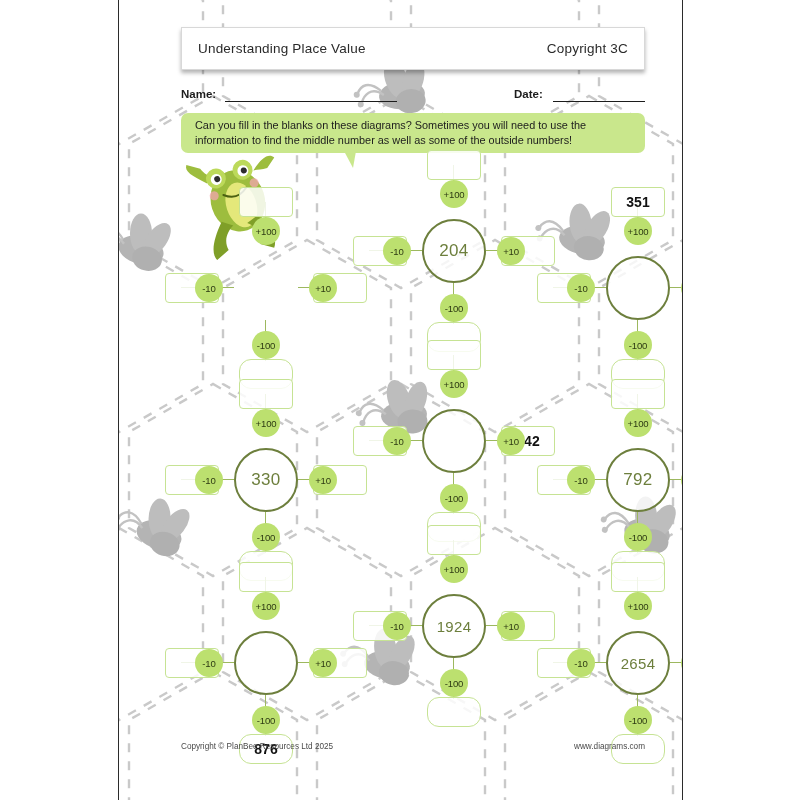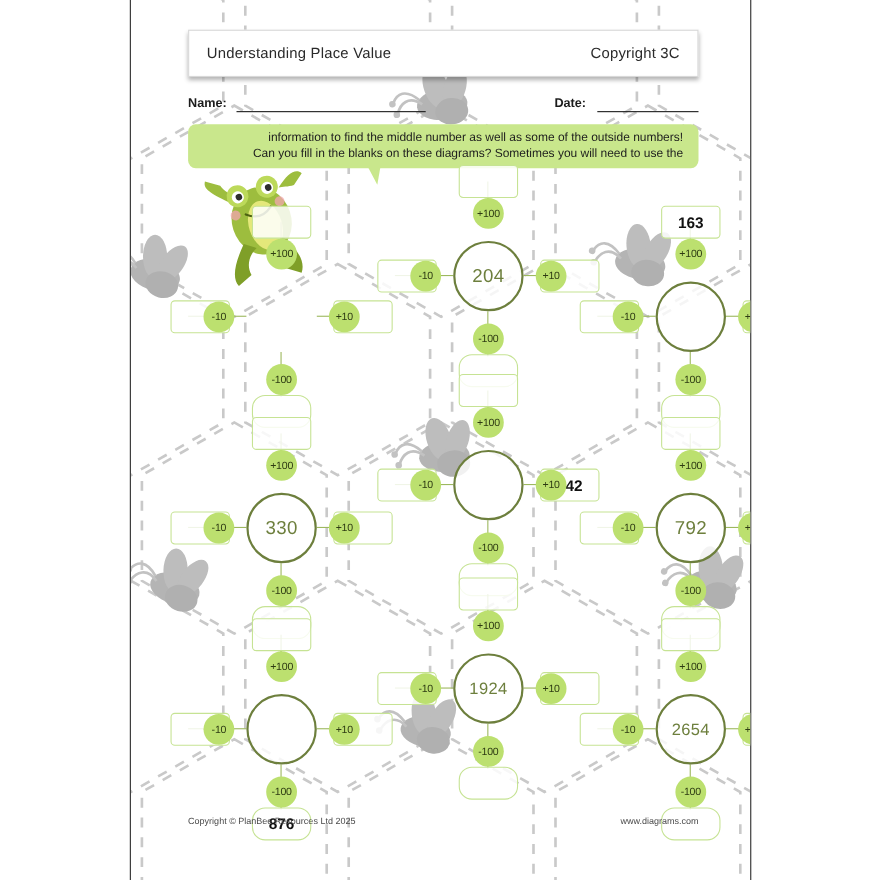--- a/index.html
+++ b/index.html
@@ -11,21 +11,21 @@
   .stage{position:relative;width:800px;height:800px;}
 
   
   .sheet{
     position:absolute;left:118px;top:0px;width:563px;height:800px;
     background:#ffffff;border-left:1px solid #2b2b2b;border-right:1px solid #2b2b2b;
     overflow:hidden;
   }
   .hexlayer{position:absolute;left:0;top:0;width:563px;height:800px;}
   .beelayer{position:absolute;left:0;top:0;width:563px;height:800px;}
-  .content{position:absolute;left:4px;top:0;width:563px;height:576px;text-align:right;}
+  .content{position:absolute;left:14px;top:0;width:563px;height:576px;}
 
   
   .titlecard{
     position:absolute;left:48px;top:27px;width:464px;height:43px;
     background:#ffffff;border:1px solid #d8d8d8;
     box-shadow:0 3px 4px rgba(0,0,0,.30);
     display:flex;align-items:center;justify-content:space-between;
     padding:0 16px;box-sizing:border-box;
   }
   .titlecard .t1,.titlecard .t2{
@@ -189,22 +189,22 @@
       </div>
 
       <div class="namerow">
         <div class="nm-lab">Name:</div>
         <div class="nm-line"></div>
         <div class="dt-lab">Date:</div>
         <div class="dt-line"></div>
       </div>
 
       <div class="banner">
+        <span>Can you fill in the blanks on these diagrams? Sometimes you will need to use the</span>
         <span>information to find the middle number as well as some of the outside numbers!</span>
-        <span>Can you fill in the blanks on these diagrams? Sometimes you will need to use the</span>
       </div>
       <div class="btail"></div>
 
       <div class="diagram" style="left:40px;top:195px;">
         <div class="conn v t"></div>
           <div class="conn v t2"></div>
         <div class="conn v b"></div>
           <div class="conn v b2"></div>
         <div class="conn h l"></div>
           <div class="conn h l2"></div>
@@ -239,21 +239,21 @@
       </div>
 
       <div class="diagram" style="left:412px;top:195px;">
         <div class="conn v t"></div>
           <div class="conn v t2"></div>
         <div class="conn v b"></div>
           <div class="conn v b2"></div>
         <div class="conn h l"></div>
           <div class="conn h l2"></div>
         <div class="conn h r"></div>
-        <div class="box top">163</div>
+        <div class="box top">351</div>
         <div class="box bottom"></div>
         <div class="box left"></div>
         <div class="box right"></div>
         <div class="badge top">+100</div>
         <div class="badge bottom">-100</div>
         <div class="badge left">-10</div>
         <div class="badge right">+10</div>
         <div class="ring"></div>
       </div>
 

